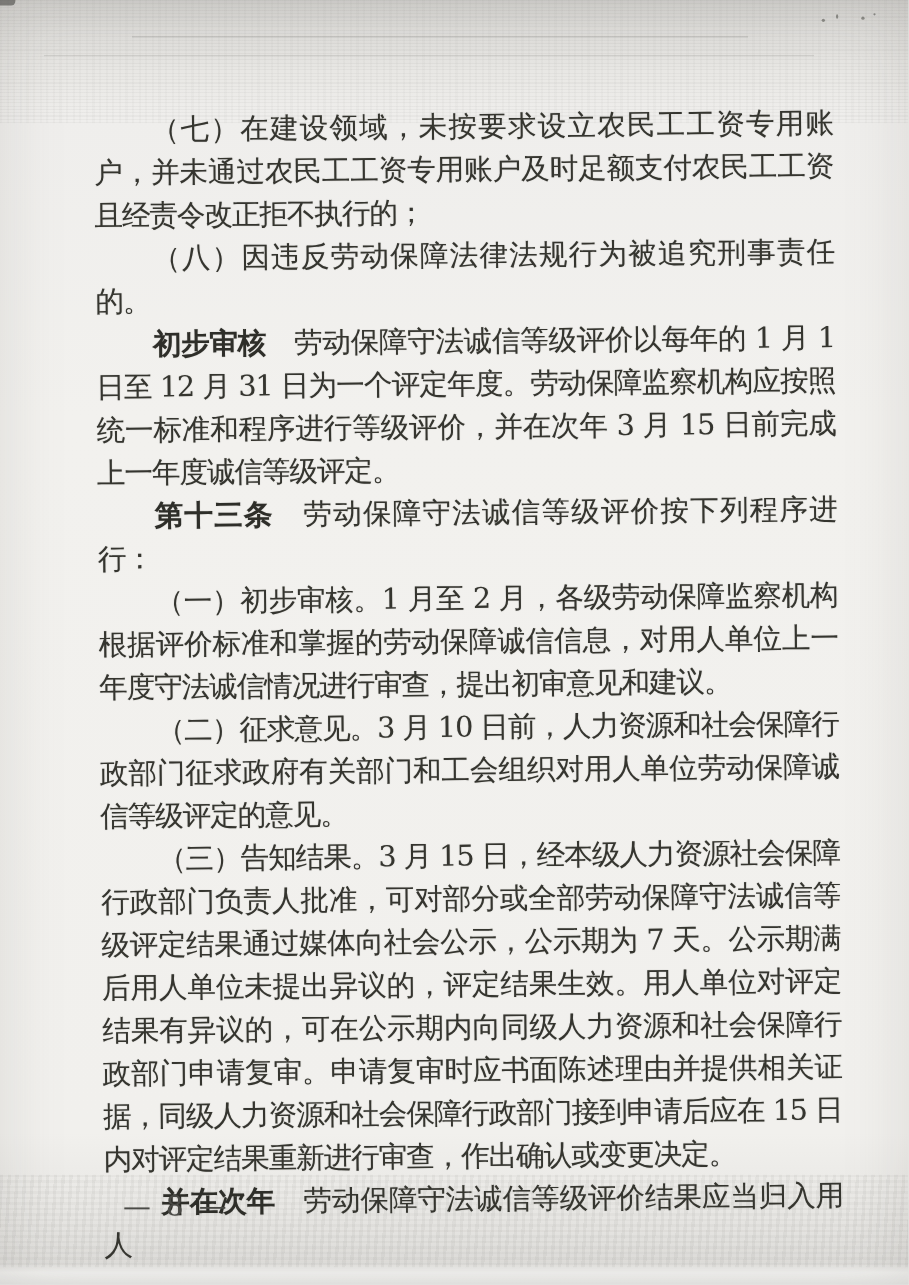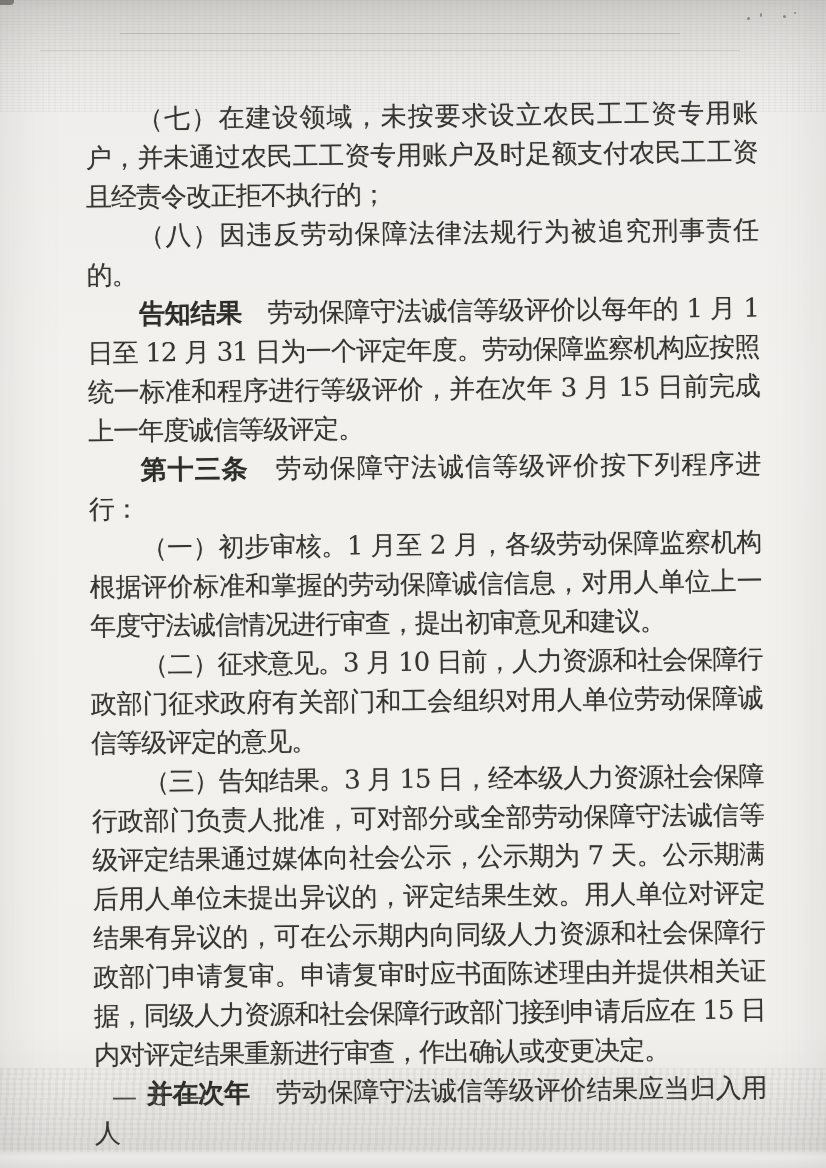--- a/index.html
+++ b/index.html
@@ -88,21 +88,21 @@
   <div class="streak streak-2"></div>
   <div class="smudge-topleft"></div>
   <div class="speck speck-1"></div>
   <div class="speck speck-2"></div>
   <div class="speck speck-3"></div>
   <div class="speck speck-4"></div>
 
   <div class="doc">
     <p><span class="term"></span><span>（七）在建设领域，未按要求设立农民工工资专用账户，并未通过农民工工资专用账户及时足额支付农民工工资且经责令改正拒不执行的；</span></p>
     <p><span class="term"></span><span>（八）因违反劳动保障法律法规行为被追究刑事责任的。</span></p>
-    <p><span class="term">告知结果</span><span>　劳动保障守法诚信等级评价以每年的 1 月 1 日至 12 月 31 日为一个评定年度。劳动保障监察机构应按照统一标准和程序进行等级评价，并在次年 3 月 15 日前完成上一年度诚信等级评定。</span></p>
+    <p><span class="term">初步审核</span><span>　劳动保障守法诚信等级评价以每年的 1 月 1 日至 12 月 31 日为一个评定年度。劳动保障监察机构应按照统一标准和程序进行等级评价，并在次年 3 月 15 日前完成上一年度诚信等级评定。</span></p>
     <p><span class="term">第十三条</span><span>　劳动保障守法诚信等级评价按下列程序进行：</span></p>
     <p><span class="term"></span><span>（一）初步审核。1 月至 2 月，各级劳动保障监察机构根据评价标准和掌握的劳动保障诚信信息，对用人单位上一年度守法诚信情况进行审查，提出初审意见和建议。</span></p>
     <p><span class="term"></span><span>（二）征求意见。3 月 10 日前，人力资源和社会保障行政部门征求政府有关部门和工会组织对用人单位劳动保障诚信等级评定的意见。</span></p>
     <p><span class="term"></span><span>（三）告知结果。3 月 15 日，经本级人力资源社会保障行政部门负责人批准，可对部分或全部劳动保障守法诚信等级评定结果通过媒体向社会公示，公示期为 7 天。公示期满后用人单位未提出异议的，评定结果生效。用人单位对评定结果有异议的，可在公示期内向同级人力资源和社会保障行政部门申请复审。申请复审时应书面陈述理由并提供相关证据，同级人力资源和社会保障行政部门接到申请后应在 15 日内对评定结果重新进行审查，作出确认或变更决定。</span></p>
     <p><span class="term">并在次年</span><span>　劳动保障守法诚信等级评价结果应当归入用人</span></p>
   </div>
 
   <div class="pagenum">— 8 —</div>
 
 </div>

